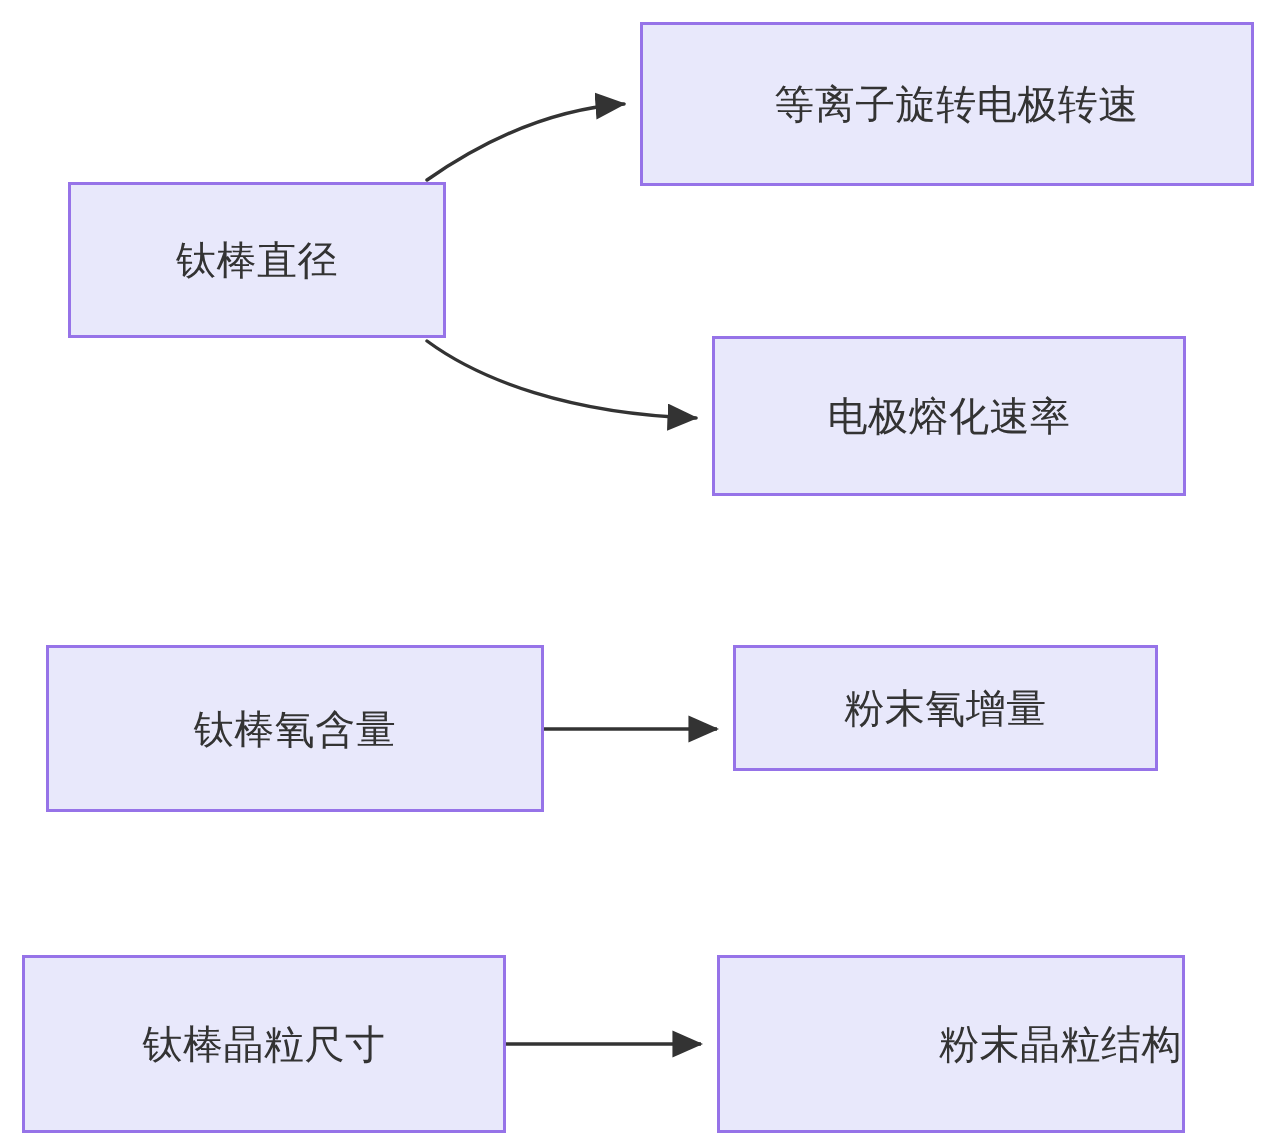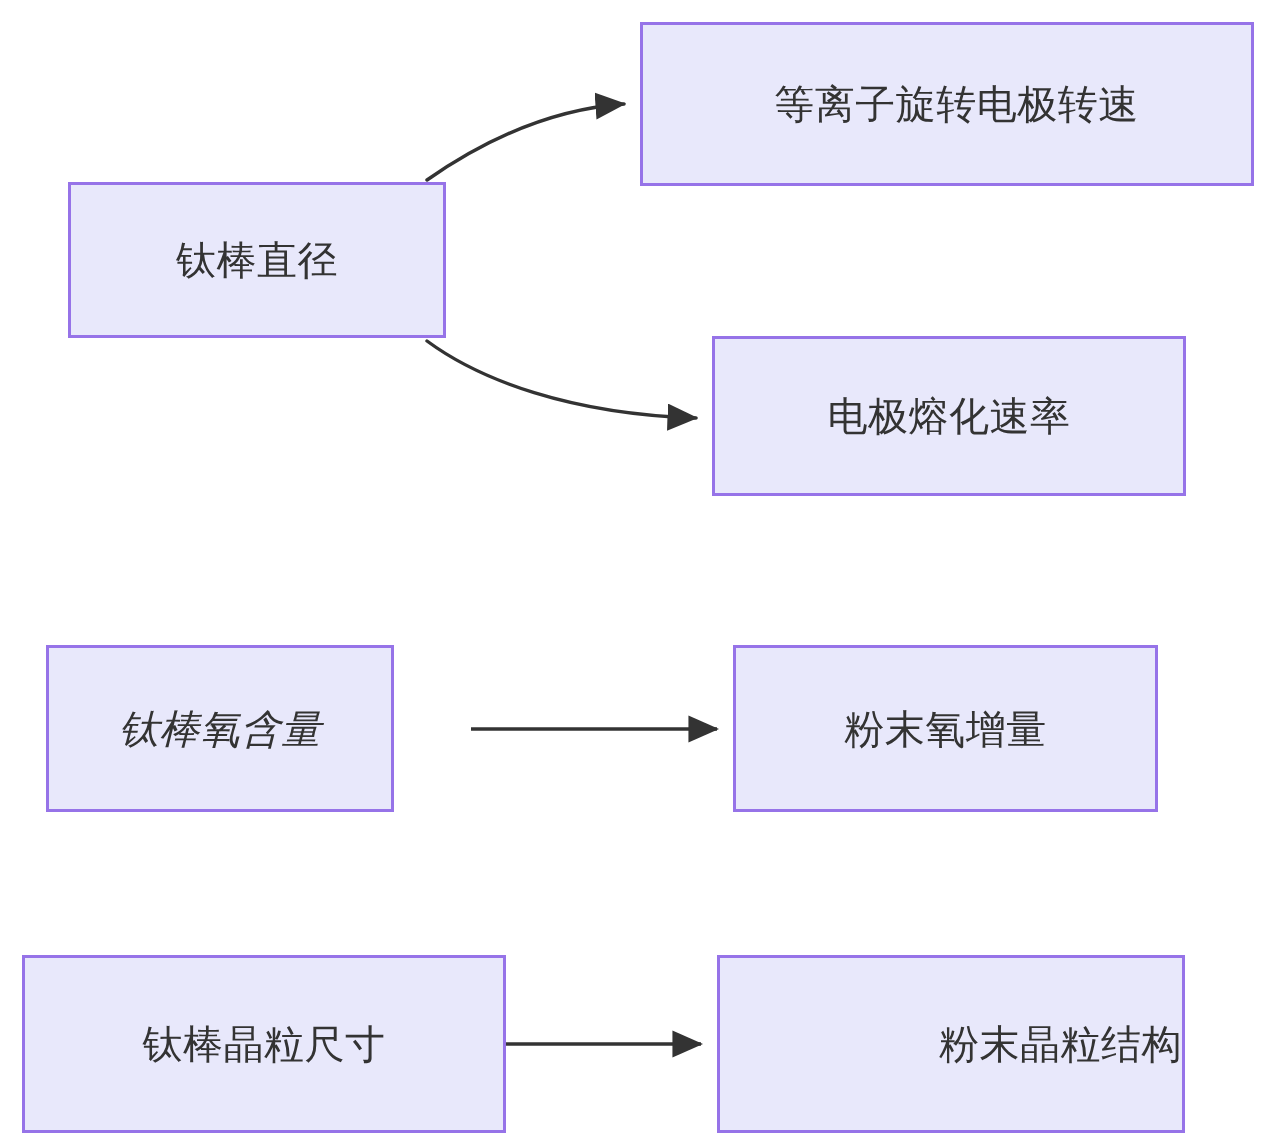--- a/index.html
+++ b/index.html
@@ -71,25 +71,25 @@
   </div>
 
   <div class="node" style="left:712px; top:336px; width:474px; height:160px;">
     <span class="node-label">电极熔化速率</span>
   </div>
 
   <div class="node" style="left:68px; top:182px; width:378px; height:156px;">
     <span class="node-label">钛棒直径</span>
   </div>
 
-  <div class="node" style="left:46px; top:645px; width:348px; height:167px;font-style:italic;">
+  <div class="node" style="left:46px; top:645px; width:498px; height:167px;">
     <span class="node-label">钛棒氧含量</span>
   </div>
 
-  <div class="node" style="left:733px; top:645px; width:425px; height:167px;text-align:center;">
+  <div class="node" style="left:733px; top:645px; width:425px; height:126px;text-align:center;">
     <span class="node-label">粉末氧增量</span>
   </div>
 
   <div class="node" style="left:22px; top:955px; width:484px; height:178px;">
     <span class="node-label">钛棒晶粒尺寸</span>
   </div>
 
   <div class="node" style="left:717px; top:955px; width:468px; height:178px;justify-content:flex-end;">
     <span class="node-label">粉末晶粒结构</span>
   </div>

